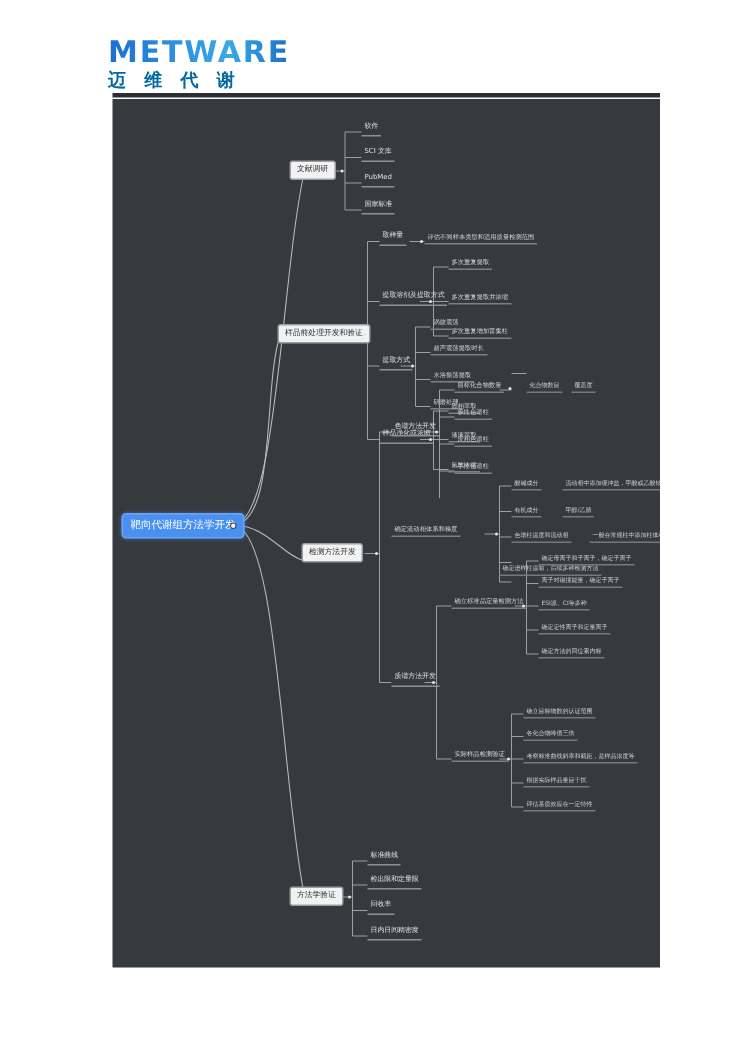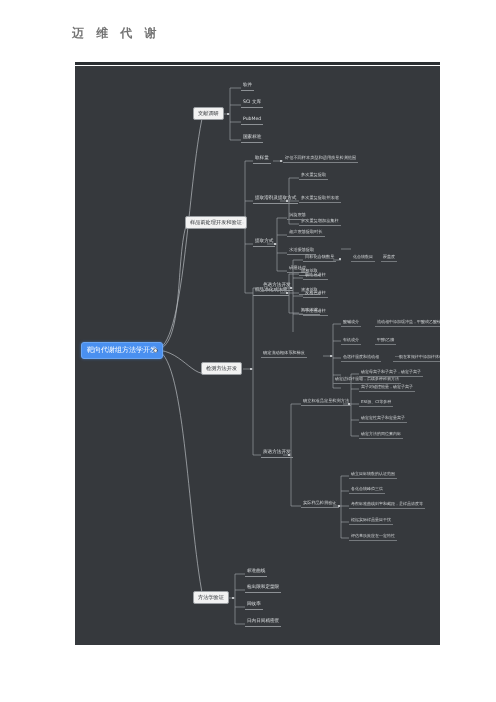--- a/index.html
+++ b/index.html
@@ -13,21 +13,21 @@
   #logo{position:absolute;left:72px;top:24px;width:130px;height:36px;}
   #logo-mark{
     font-family:"DejaVu Sans","Liberation Sans",sans-serif;
     font-size:20px;font-weight:bold;letter-spacing:1.2px;
     line-height:20px;
     background:linear-gradient(90deg,#1b6fd4 0%,#2f93de 38%,#39a9e6 62%,#1565c0 100%);
     -webkit-background-clip:text;background-clip:text;color:transparent;
     white-space:nowrap;
   }
   #logo-sub{
-    margin-top:2px;font-size:12px;font-weight:bold;color:#737373;
+    margin-top:2px;font-size:12px;font-weight:bold;color:#0369a1;
     letter-spacing:4px;line-height:14px;white-space:nowrap;
   }
   #header-rule{position:absolute;left:75px;top:62px;width:365px;height:3px;background:#2b2f33;}
 
   
   #canvas{
     position:absolute;left:75px;top:66px;width:365px;height:579px;
     background:#36393d;overflow:hidden;
   }
   #links{position:absolute;left:0;top:0;width:365px;height:579px;}
@@ -61,20 +61,21 @@
   .dot{position:absolute;width:3px;height:3px;border-radius:50%;
        background:#f0f2f3;box-shadow:0 0 0 0.6px #36393d;}
   .dot-sm{position:absolute;width:2.2px;height:2.2px;border-radius:50%;
        background:#e3e6e8;}
 </style>
 </head>
 <body>
 
 <div id="header">
   <div id="logo">
+    <div id="logo-mark">METWARE</div>
     <div id="logo-sub">迈 维 代 谢</div>
   </div>
   <div id="header-rule"></div>
 </div>
 
 <div id="canvas">
 
   <svg id="links" viewBox="0 0 365 579">
     <g fill="none" stroke="#b9bdc1" stroke-width="0.7">
 

